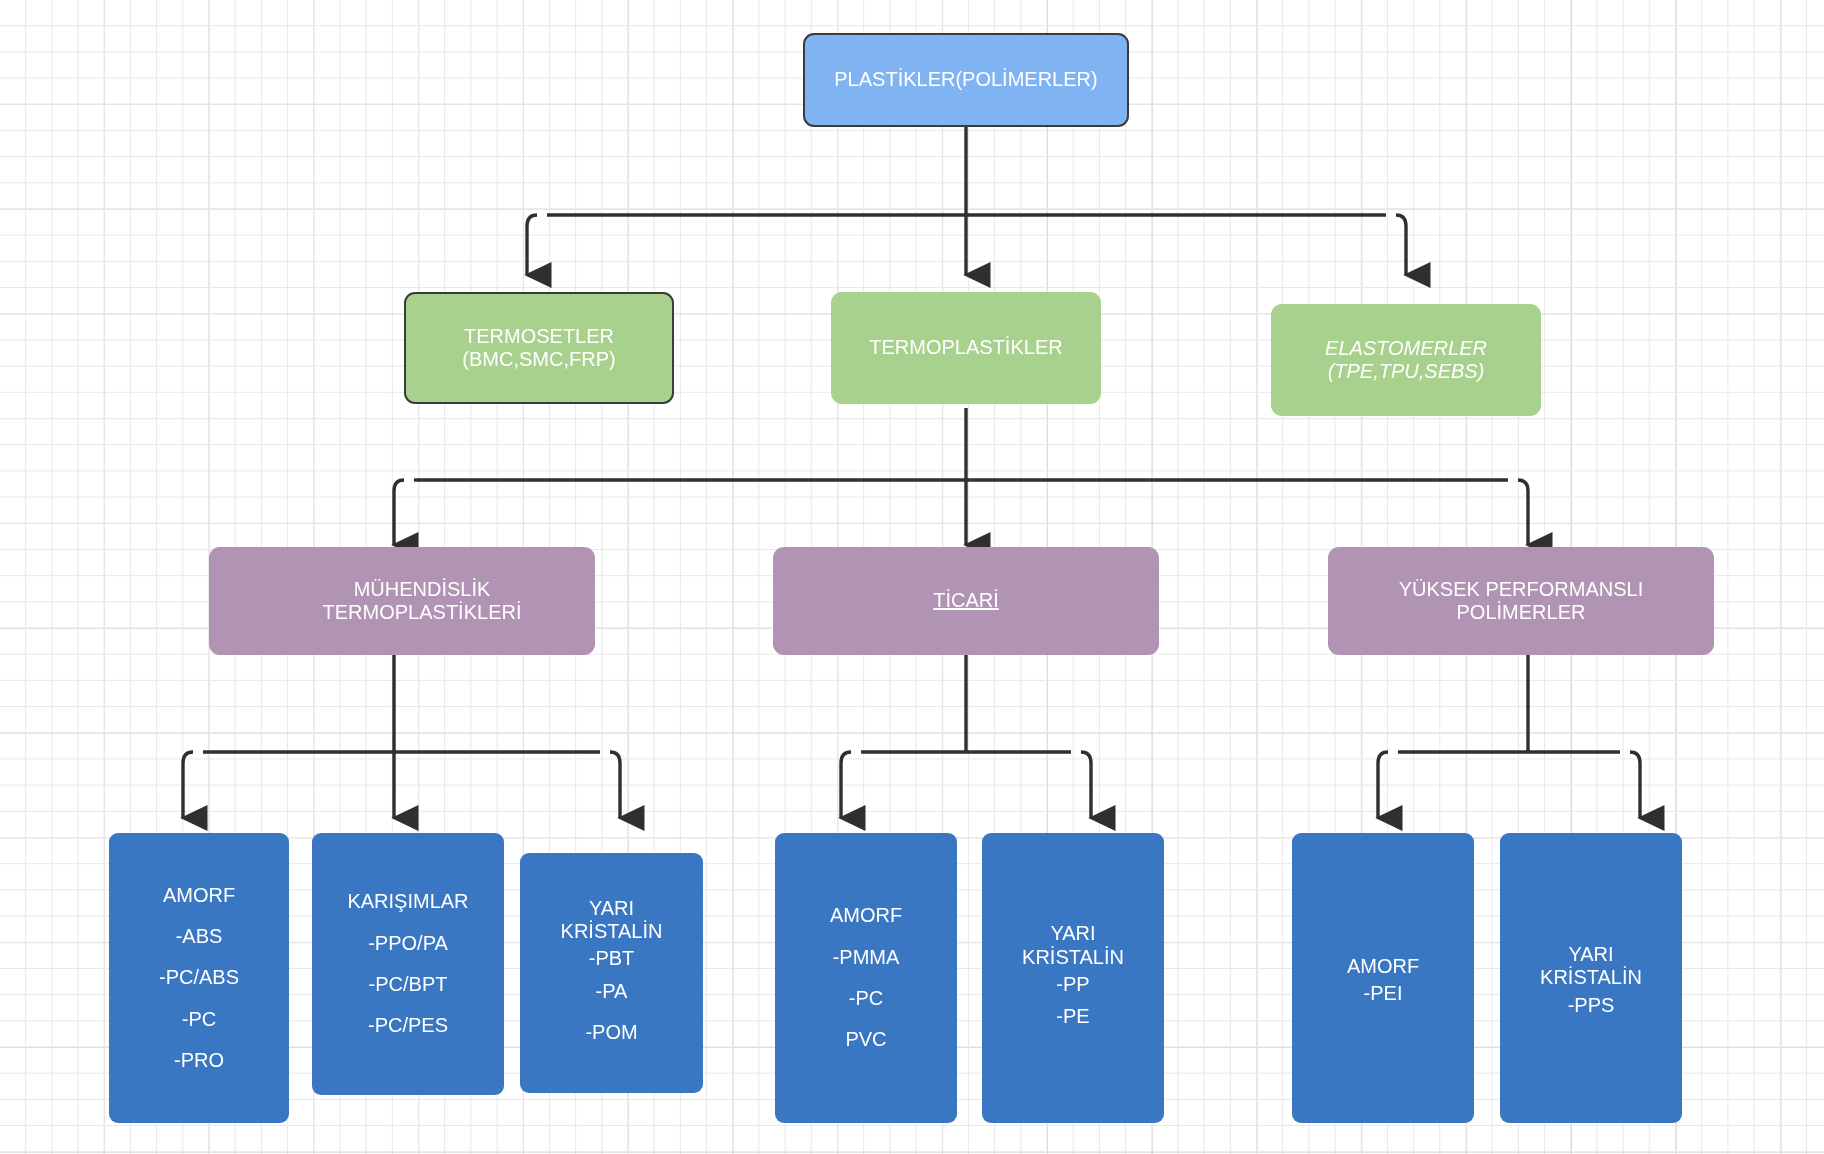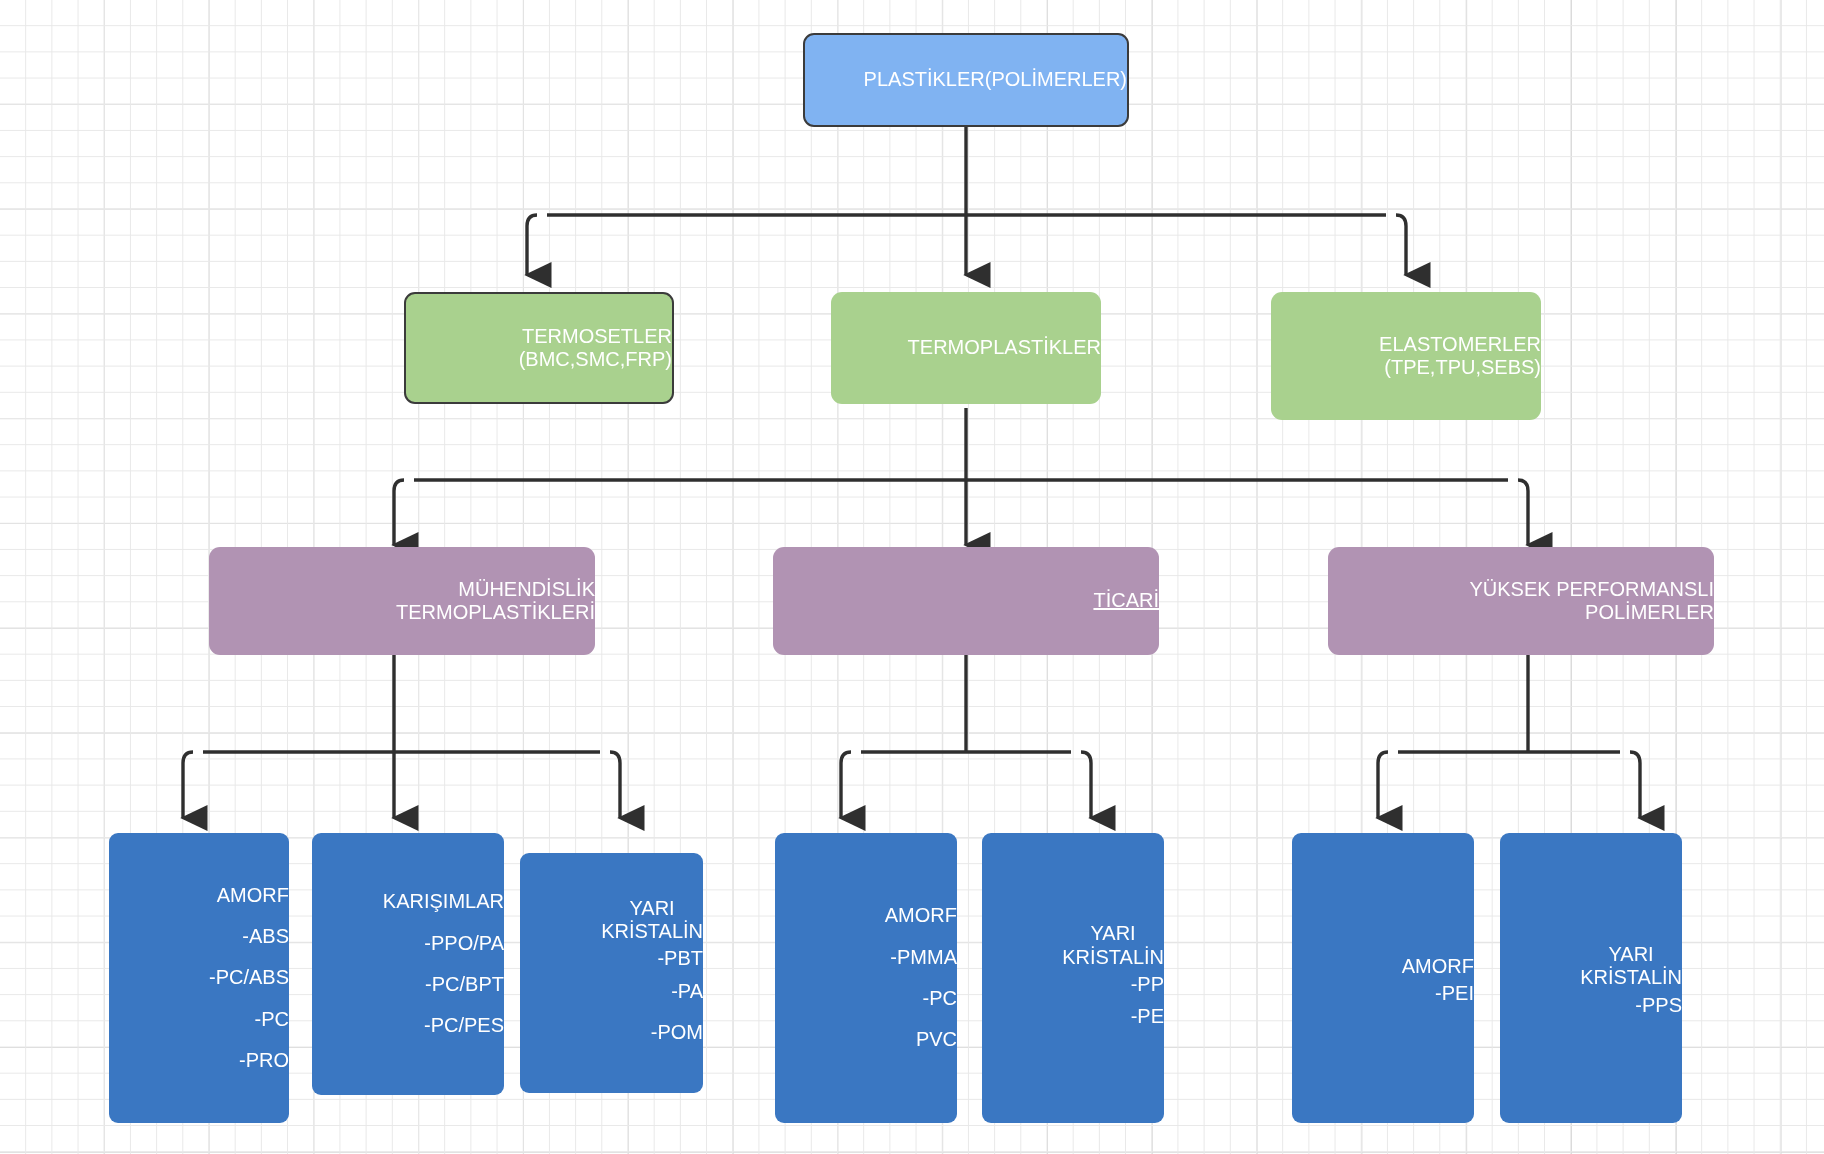--- a/index.html
+++ b/index.html
@@ -34,21 +34,21 @@
     left: 0; top: 0;
     width: 1824px;
     height: 1154px;
     pointer-events: none;
   }
   .node {
     position: absolute;
     box-sizing: border-box;
     display: flex;
     flex-direction: column;
-    align-items: flex-end;
+    align-items: center;
     justify-content: center;
     color: #ffffff;
     text-align: center;
     border-radius: 11px;
     line-height: 1.17;
     white-space: pre-line;
   }
   .node .line {
     display: block;
   }
@@ -134,21 +134,21 @@
 
   <div class="node n-green selected" style="left:404px; top:292px; width:270px; height:112px;">
     <span class="line">TERMOSETLER</span>
     <span class="line">(BMC,SMC,FRP)</span>
   </div>
 
   <div class="node n-green" style="left:831px; top:292px; width:270px; height:112px;">
     <span class="line">TERMOPLASTİKLER</span>
   </div>
 
-  <div class="node n-green" style="left:1271px; top:292px; width:270px; height:128px;">
+  <div class="node n-green" style="left:1271px; top:304px; width:270px; height:112px;font-style:italic;">
     <span class="line">ELASTOMERLER</span>
     <span class="line">(TPE,TPU,SEBS)</span>
   </div>
 
   <div class="node n-purple" style="left:209px; top:547px; width:386px; height:108px;padding-left:40px;">
     <span class="line">MÜHENDİSLİK</span>
     <span class="line">TERMOPLASTİKLERİ</span>
   </div>
 
   <div class="node n-purple" style="left:773px; top:547px; width:386px; height:108px;text-decoration:underline;">

